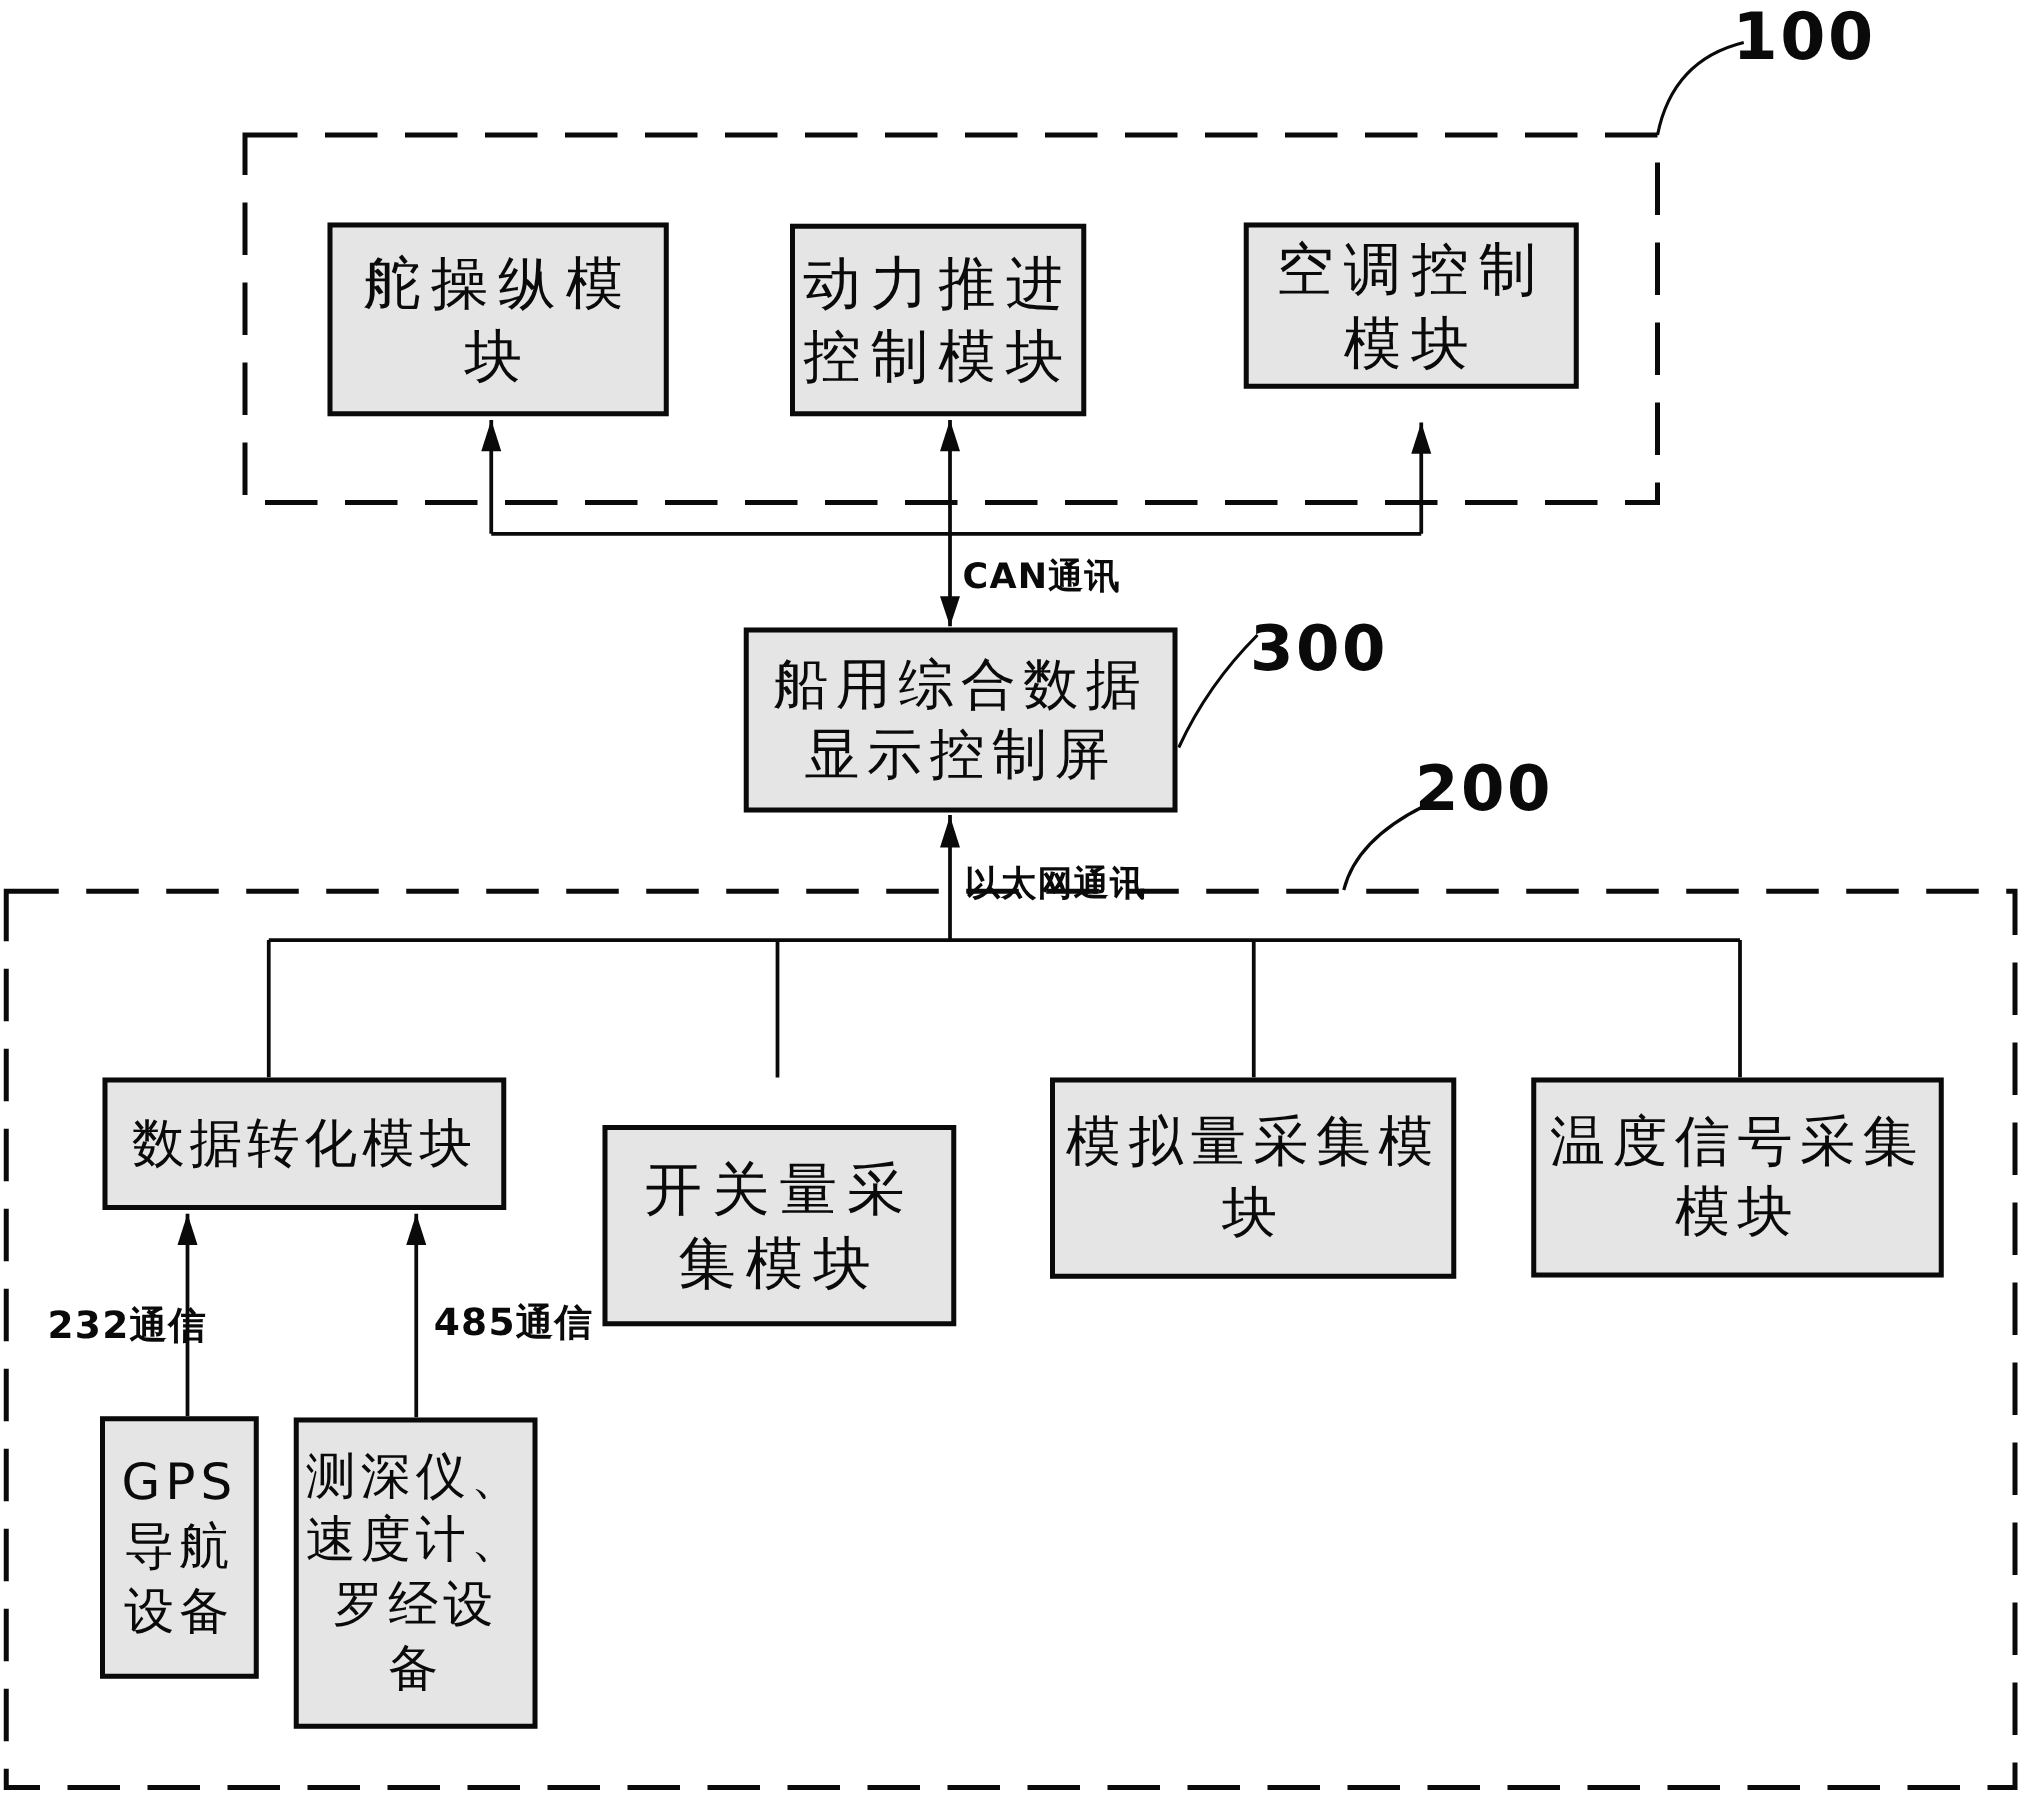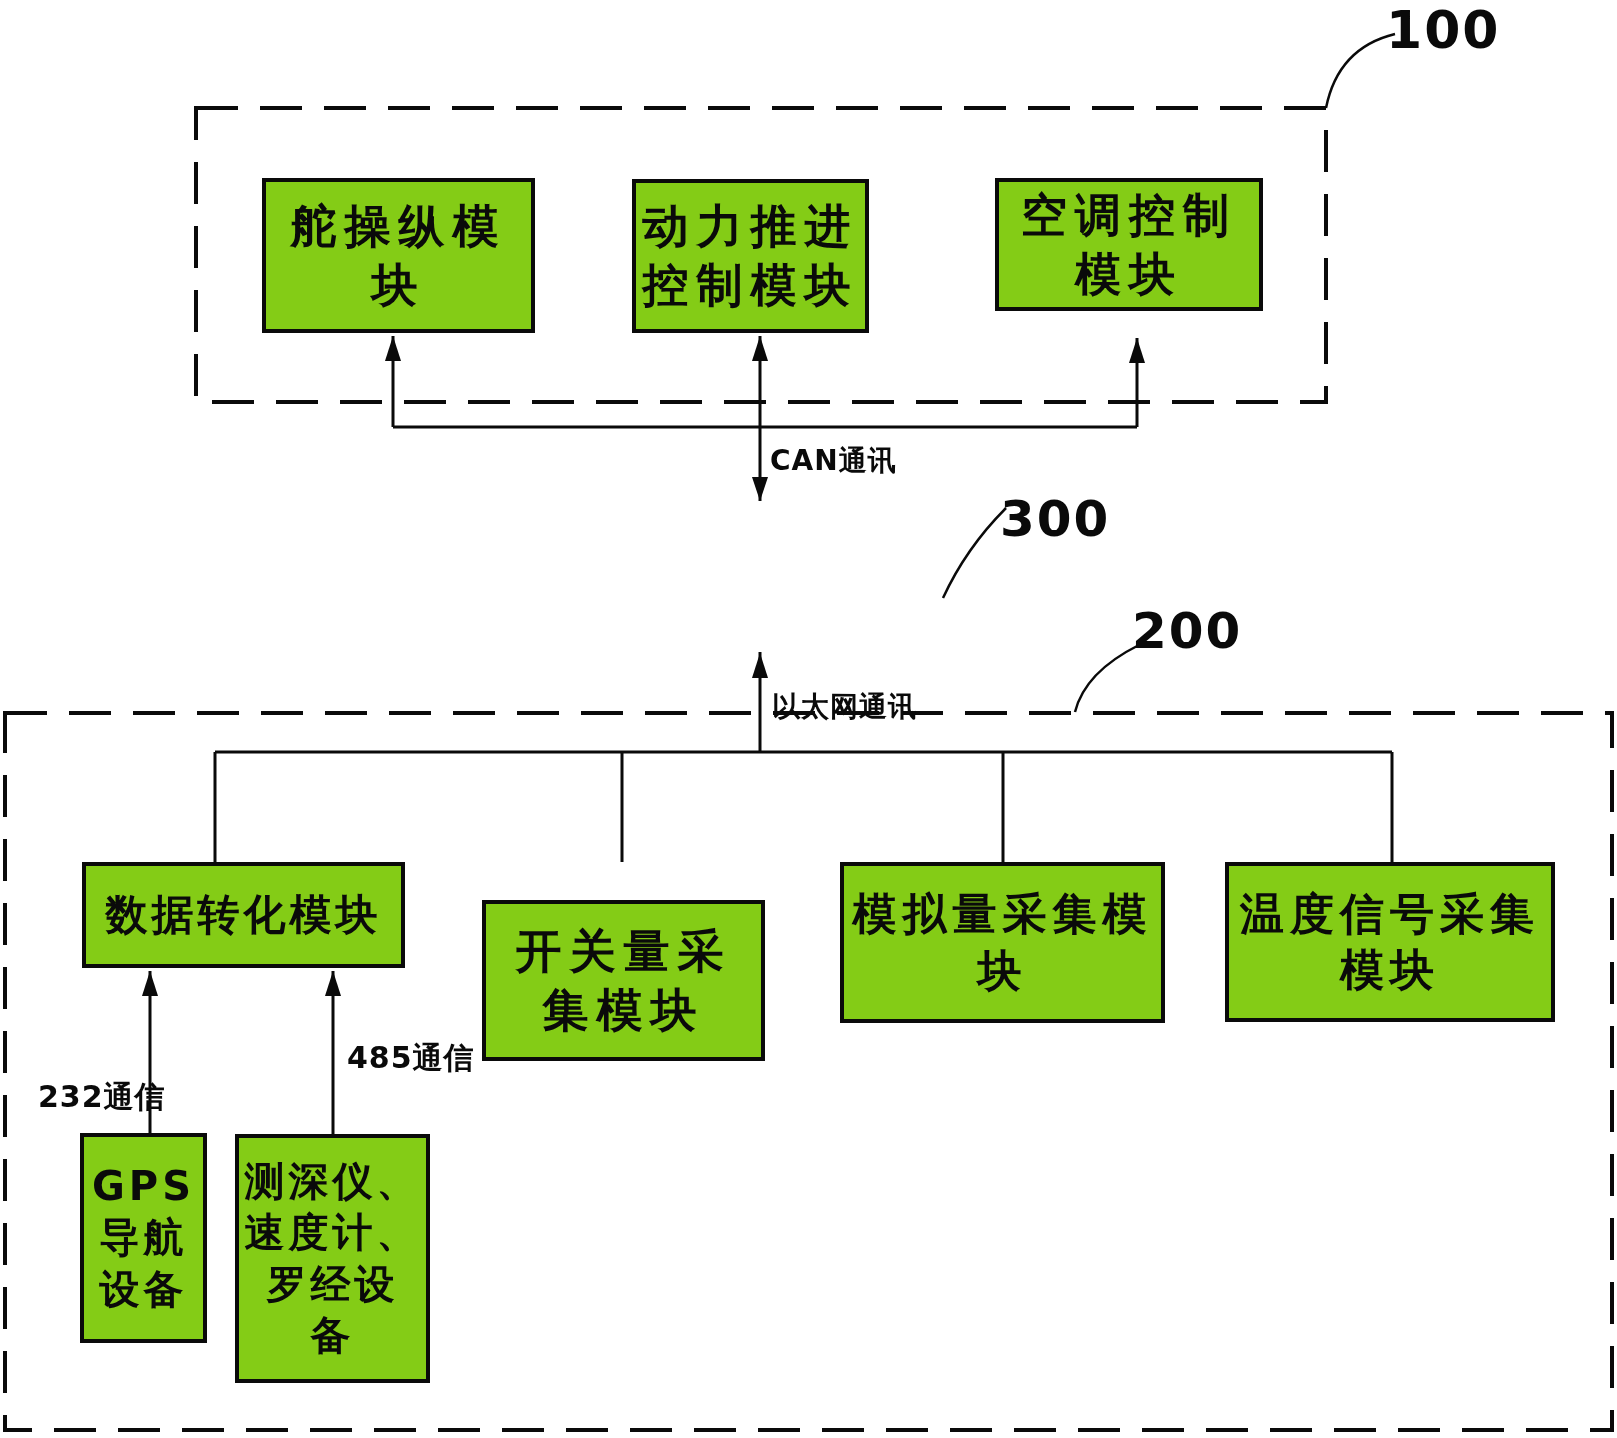--- a/index.html
+++ b/index.html
@@ -14,27 +14,27 @@
   }
   #linework {
     position: absolute;
     left: 0; top: 0;
     width: 1617px; height: 1438px;
   }
   .node {
     position: absolute;
     box-sizing: border-box;
     border: 4px solid #0a0a0a;
-    background: #84cc16;
+    background: #e5e5e5;
     display: flex;
     align-items: center;
     justify-content: center;
     text-align: center;
     white-space: pre-line;
-    font-weight: bold;
+    font-weight: normal;
     line-height: 1.28;
     color: #0a0a0a;
   }
   .reflabel {
     position: absolute;
     font-weight: bold;
     color: #0a0a0a;
     letter-spacing: 2px;
   }
   .linklabel {
@@ -54,21 +54,21 @@
   #box-temp     { left: 1225px; top: 862px;  width: 330px; height: 160px; font-size: 44px; letter-spacing: 6px; }
   #box-gps      { left: 80px;   top: 1133px; width: 127px; height: 210px; font-size: 40px; letter-spacing: 4px; }
   #box-sensors  { left: 235px;  top: 1134px; width: 195px; height: 249px; font-size: 40px; letter-spacing: 4px; }
 
   #label-100 { left: 1386px; top: 0px;    font-size: 52px; }
   #label-300 { left: 1000px; top: 490px;  font-size: 50px; }
   #label-200 { left: 1132px; top: 602px;  font-size: 50px; }
 
   #label-can  { left: 770px; top: 442px;  font-size: 28px; }
   #label-eth  { left: 772px; top: 688px;  font-size: 28px; }
-  #label-232  { left: 38px;  top: 1040px; font-size: 30px; margin-top: 37px; }
+  #label-232  { left: 38px;  top: 1040px; font-size: 30px; }
   #label-485  { left: 347px; top: 1038px; font-size: 30px; }
 </style>
 </head>
 <body>
 
 <div id="canvas">
 
   <svg id="linework" viewBox="0 0 1617 1438" xmlns="http://www.w3.org/2000/svg">
 
     <rect x="196" y="108" width="1130" height="294" fill="none" stroke="#0a0a0a" stroke-width="4" stroke-dasharray="42 22"></rect>
@@ -94,20 +94,22 @@
     <path d="M1006,508 Q966,548 943,598" fill="none" stroke="#0a0a0a" stroke-width="2.5"></path>
     <path d="M1139,645 Q1085,672 1075,712" fill="none" stroke="#0a0a0a" stroke-width="2.5"></path>
   </svg>
 
   <div class="node" id="box-rudder">舵操纵模
 块</div>
   <div class="node" id="box-power">动力推进
 控制模块</div>
   <div class="node" id="box-aircon">空调控制
 模块</div>
+  <div class="node" id="box-display">船用综合数据
+显示控制屏</div>
   <div class="node" id="box-convert">数据转化模块</div>
   <div class="node" id="box-switch">开关量采
 集模块</div>
   <div class="node" id="box-analog">模拟量采集模
 块</div>
   <div class="node" id="box-temp">温度信号采集
 模块</div>
   <div class="node" id="box-gps">GPS
 导航
 设备</div>

